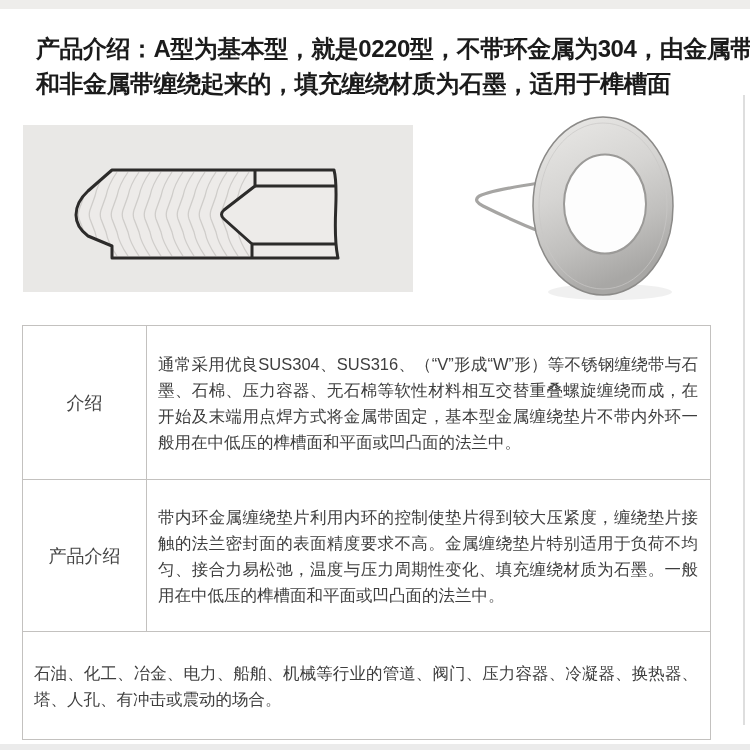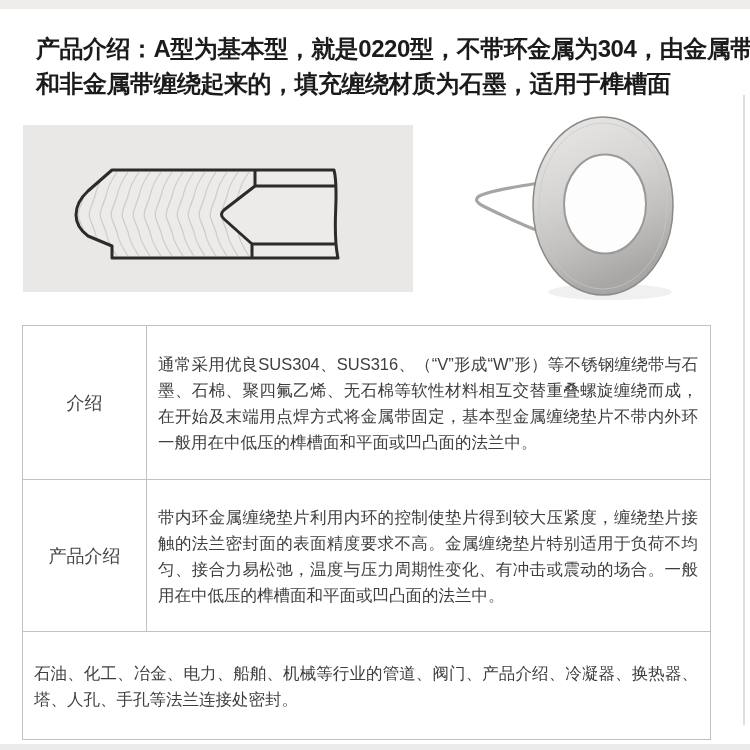--- a/index.html
+++ b/index.html
@@ -108,30 +108,30 @@
     <ellipse cx="138" cy="101" rx="70" ry="89" fill="url(#metal)" stroke="#8b8a88" stroke-width="1.5"></ellipse>
     <ellipse cx="138" cy="101" rx="64" ry="83" fill="none" stroke="#c9c8c6" stroke-width="1" opacity="0.7"></ellipse>
     <ellipse cx="140" cy="99" rx="41" ry="49.5" fill="#fdfdfd" stroke="#9b9a98" stroke-width="2"></ellipse>
   </svg>
 </div>
 
 <div class="spec-table">
   <div class="spec-row row-intro">
     <div class="spec-label">介绍</div>
     <div class="spec-content">
-      <div>通常采用优良SUS304、SUS316、（“V”形成“W”形）等不锈钢缠绕带与石墨、石棉、聚四氟乙烯、无石棉等软性材料相互交替重叠螺旋缠绕而成，在开始及末端用点焊方式将金属带固定，基本型金属缠绕垫片不带内外环一般用在中低压的榫槽面和平面或凹凸面的法兰中。</div>
+      <div>通常采用优良SUS304、SUS316、（“V”形成“W”形）等不锈钢缠绕带与石墨、石棉、压力容器、无石棉等软性材料相互交替重叠螺旋缠绕而成，在开始及末端用点焊方式将金属带固定，基本型金属缠绕垫片不带内外环一般用在中低压的榫槽面和平面或凹凸面的法兰中。</div>
     </div>
   </div>
   <div class="spec-row row-features">
     <div class="spec-label">产品介绍</div>
     <div class="spec-content">
-      <div>带内环金属缠绕垫片利用内环的控制使垫片得到较大压紧度，缠绕垫片接触的法兰密封面的表面精度要求不高。金属缠绕垫片特别适用于负荷不均匀、接合力易松弛，温度与压力周期性变化、有冲击或震动的场合。一般用在中低压的榫槽面和平面或凹凸面的法兰中。</div>
+      <div>带内环金属缠绕垫片利用内环的控制使垫片得到较大压紧度，缠绕垫片接触的法兰密封面的表面精度要求不高。金属缠绕垫片特别适用于负荷不均匀、接合力易松弛，温度与压力周期性变化、填充缠绕材质为石墨。一般用在中低压的榫槽面和平面或凹凸面的法兰中。</div>
     </div>
   </div>
   <div class="spec-row row-apps">
     <div class="spec-content">
-      <div>石油、化工、冶金、电力、船舶、机械等行业的管道、阀门、产品介绍、冷凝器、换热器、塔、人孔、手孔等法兰连接处密封。</div>
+      <div>石油、化工、冶金、电力、船舶、机械等行业的管道、阀门、压力容器、冷凝器、换热器、塔、人孔、有冲击或震动的场合。</div>
     </div>
   </div>
 </div>
 
 <div class="right-edge-line"></div>
 <div class="bottom-strip"></div>
 
 </body></html>

